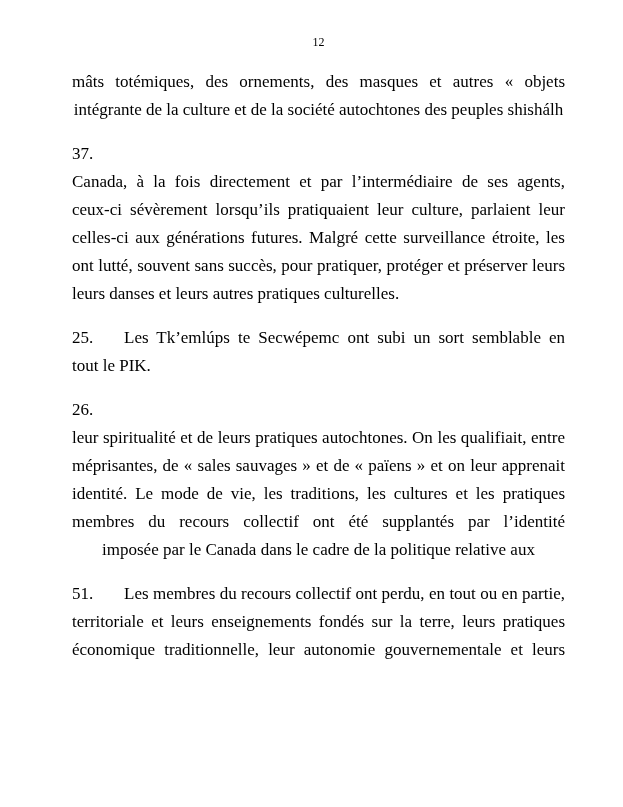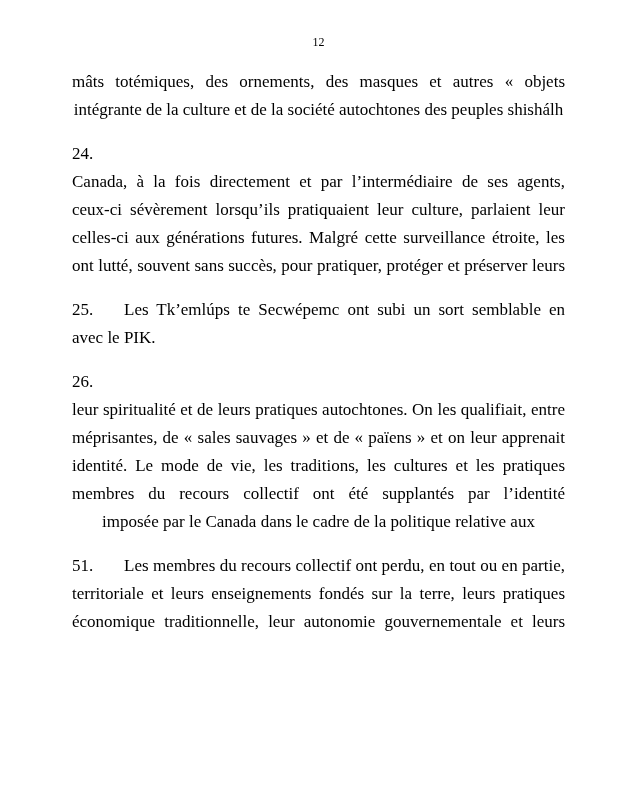--- a/index.html
+++ b/index.html
@@ -61,29 +61,30 @@
   <div class="page-header">
     <span>12</span>
   </div>
 
   <div class="doc-body">
       <div class="paragraph">
         <div class="line">mâts totémiques, des ornements, des masques et autres « objets chamaniques » et d’abandonner</div>
         <div class="line para-last">intégrante de la culture et de la société autochtones des peuples shishálh et Secwépemc.</div>
       </div>
       <div class="paragraph">
-        <div class="line numbered"><span class="para-number">24.</span></div>
+        <div class="line numbered"><span class="para-number">37.</span></div>
         <div class="line">Canada, à la fois directement et par l’intermédiaire de ses agents, surveillait les aînés et punissait</div>
         <div class="line">ceux-ci sévèrement lorsqu’ils pratiquaient leur culture, parlaient leur langue ou transmettaient</div>
         <div class="line">celles-ci aux générations futures.  Malgré cette surveillance étroite, les membres du peuple shishálh</div>
         <div class="line">ont lutté, souvent sans succès, pour pratiquer, protéger et préserver leurs chansons, leurs masques,</div>
+        <div class="line para-last">leurs danses et leurs autres pratiques culturelles.</div>
       </div>
       <div class="paragraph">
         <div class="line numbered"><span class="para-number">25.</span><span>Les Tk’emlúps te Secwépemc ont subi un sort semblable en raison de leur proximité</span></div>
-        <div class="line para-last">avec le PIK.</div>
+        <div class="line para-last">tout le PIK.</div>
       </div>
       <div class="paragraph">
         <div class="line numbered"><span class="para-number">26.</span></div>
         <div class="line">leur spiritualité et de leurs pratiques autochtones.  On les qualifiait, entre autres épithètes</div>
         <div class="line">méprisantes, de « sales sauvages » et de « païens » et on leur apprenait même à renoncer à leur</div>
         <div class="line">identité.  Le mode de vie, les traditions, les cultures et les pratiques spirituelles autochtones des</div>
         <div class="line">membres du recours collectif ont été supplantés par l’identité eurocanadienne qui leur a été</div>
         <div class="line para-last">imposée par le Canada dans le cadre de la politique relative aux pensionnats.</div>
       </div>
       <div class="paragraph">

